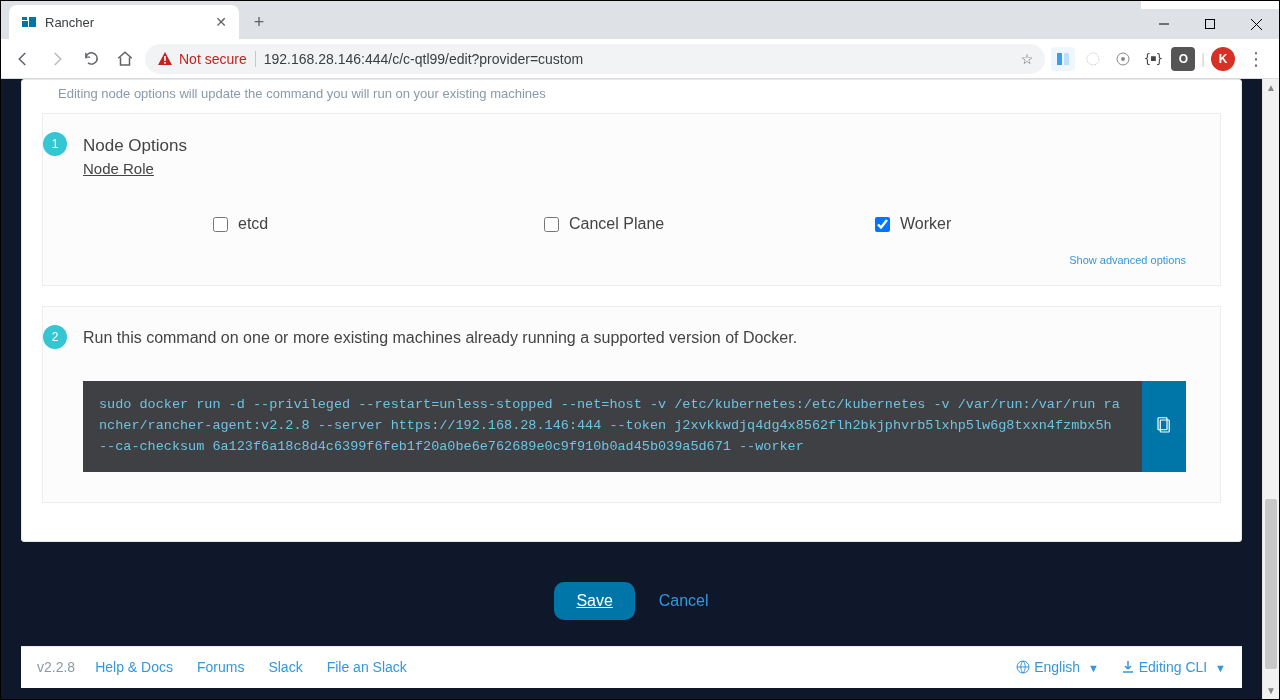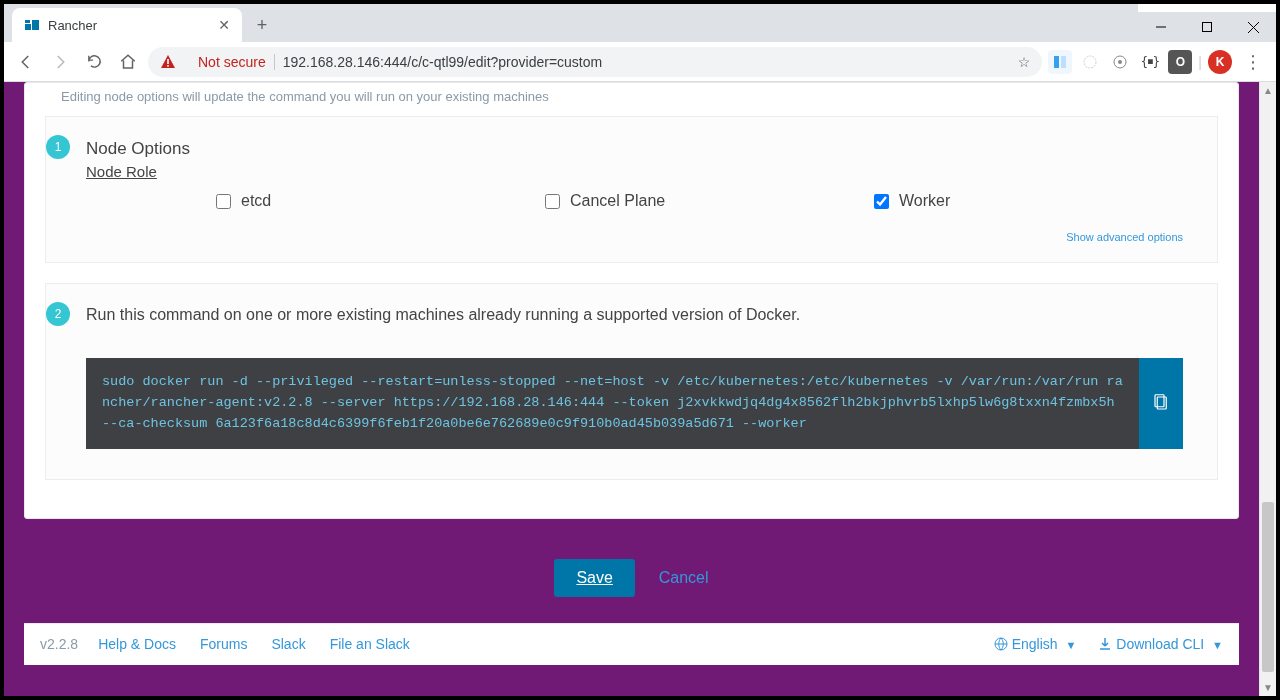--- a/index.html
+++ b/index.html
@@ -1,67 +1,67 @@
 <!DOCTYPE html>
 <html><head>
 <meta charset="utf-8">
 <style>
   * { box-sizing: border-box; margin: 0; padding: 0; }
   body { font-family: "Segoe UI", Arial, sans-serif; font-size: 14px; color: #333; background: #fff; overflow: hidden; }
-  .window { border: 4px solid #000000; width: 1280px; height: 700px; display: flex; flex-direction: column; }
+  .window { border: 1px solid #000000; width: 1280px; height: 700px; display: flex; flex-direction: column; }
   
   .titlebar { background: #fff; height: 38px; display: flex; align-items: flex-end; }
   .tabstrip { display: flex; align-items: flex-end; height: 38px; padding-left: 8px; background:#dee1e6; flex: 1;}
   .tab { background: #fff; border-top-left-radius: 8px; border-top-right-radius: 8px; height: 34px; padding: 0 12px; display: flex; align-items: center; gap: 8px; width: 230px; }
   .tab .favicon { width: 16px; height: 16px; display:inline-block;}
   .tab-title { flex:1; font-size: 13px; color:#3c4043; }
   .tab-close { color:#5f6368; font-size: 14px; cursor:pointer;}
   .newtab { width: 28px; height: 28px; display:flex; align-items:center; justify-content:center; color:#5f6368; font-size:18px; margin-left:6px; margin-bottom:3px; cursor:pointer;}
   .win-controls { display:flex; align-items:center; height:30px; background:#dee1e6;}
   .win-btn { width: 46px; height: 30px; display:flex; align-items:center; justify-content:center; color:#000;}
   
   .toolbar { height: 40px; background:#fff; display:flex; align-items:center; padding: 0 8px; gap: 6px; border-bottom:1px solid #dadce0;}
   .nav-icon { width:28px; height:28px; display:flex; align-items:center; justify-content:center; color:#5f6368; border-radius:50%; }
   .nav-icon.disabled { color:#b0b4b8;}
   .omnibox { flex:1; height:30px; background:#f1f3f4; border-radius:15px; display:flex; align-items:center; padding: 0 12px; gap:8px; font-size:14px;}
-  .notsecure { color:#c5221f; display:flex; align-items:center; gap:22px;}
+  .notsecure { color:#c5221f; display:flex; align-items:center; gap:6px;}
   .omnibox .sep { width:1px; height:16px; background:#c7c7c7;}
   .url-text { color:#3c4043; flex:1; white-space:nowrap; overflow:hidden;}
   .star { color:#5f6368;}
   .ext-icon { width:24px; height:24px; display:flex; align-items:center; justify-content:center; border-radius:4px; font-size:12px;}
   .avatar { width:24px; height:24px; border-radius:50%; background:#d93025; color:#fff; display:flex; align-items:center; justify-content:center; font-size:12px; font-weight:600;}
   .kebab { color:#5f6368; font-size:18px; padding:0 6px;}
   
   .viewport { flex:1; display:flex; overflow:hidden; }
-  .content { flex:1; background:#701a75; padding: 0 20px; overflow:hidden; position:relative;}
+  .content { flex:1; background:#0f172a; padding: 0 20px; overflow:hidden; position:relative;}
   .scrollbar { width:17px; background:#f1f1f1; border-left:1px solid #e4e4e4; position:relative;}
   .scrollbar .track-btn { height:17px; display:flex; align-items:center; justify-content:center; color:#888; font-size:10px;}
   .scrollbar .thumb { position:absolute; left:2px; right:2px; top: 420px; height: 170px; background:#c7c7c7; border-radius:2px;}
   
   .card { background:#fff; border:1px solid #e8e8e8; border-radius:3px; margin: 0 0 12px 0;}
   .header-row { padding: 6px 36px 12px 36px; color:#8a9aa7; font-size:13px;}
   .section-wrap { display:flex; gap: 16px; padding: 18px 20px 18px 0; }
   .section-wrap.bordered { border:1px solid #ecedee; background:#fcfcfc; margin: 0 0 20px 0; }
   .step-badge { width:24px; height:24px; border-radius:50%; background:#34c6d3; color:#fff; display:flex; align-items:center; justify-content:center; font-size:12px; margin-left:-12px; margin-top:-4px; flex-shrink:0;}
   .section-body { flex:1; padding-right:14px;}
   .section-title { font-size:17px; color:#444; margin-bottom:4px; font-weight:400;}
   .section-sub { color:#a9b5be; font-size:13px; margin-bottom:14px;}
   .field-label { font-size:15px; color:#444; margin-bottom:12px;text-decoration:underline;}
   .role-row { display:flex; gap: 20px;}
-  .role-item { flex:1; display:flex; align-items:center; gap:10px; font-size:16px; color:#444; }
+  .role-item { flex:1; display:flex; align-items:center; gap:10px; font-size:16px; color:#444;margin-top:26px; }
   .role-item:first-child { padding-left: 130px;}
   input[type=checkbox]{ width:15px; height:15px;}
   .adv-link { text-align:right; margin-top:18px;}
   .adv-link a { color:#3497da; font-size:11px; text-decoration:none;}
   .run-title { font-size:16px; color:#444; margin-bottom:34px;}
   .cmd-wrap { display:flex;}
   .cmd-box { background:#3f4043; color:#6dc3e2; font-family: Consolas, "Courier New", monospace; font-size:13.5px; line-height:1.55; padding: 14px 16px; flex:1; word-break: break-all; }
   .copy-btn { width:44px; background:#0075a8; color:#fff; display:flex; align-items:center; justify-content:center; cursor:pointer;}
   .actions { text-align:center; padding: 28px 0 26px 0;}
-  .btn-primary { background:#0075a8; color:#fff; border:none; padding: 10px 22px; font-size:16px; border-radius:3px; cursor:pointer;text-decoration:underline;}
+  .btn-primary { background:#0075a8; color:#fff; border:none; padding: 10px 22px; font-size:16px; border-radius:10px; cursor:pointer;text-decoration:underline;}
   .btn-cancel { color:#3497da; background:none; border:none; font-size:16px; margin-left:20px; cursor:pointer;}
   
   .footer { border-top:1px solid #ecedee; background:#fff; height:42px; display:flex; align-items:center; padding: 0 16px; font-size:14px;}
   .footer .ver { color:#8a9aa7; margin-right:20px;}
   .footer a { color:#3497da; text-decoration:none; margin-right:24px;}
   .footer .right { margin-left:auto; display:flex; gap:22px; align-items:center;}
   .footer .right a {margin-right:0;}
   .chev { font-size:11px; margin-left:4px;}
   svg { display:block;}
 </style>
@@ -228,21 +228,21 @@
                 <circle cx="7" cy="7" r="6" fill="none" stroke="#3497da"></circle>
                 <path d="M1 7h12M7 1c3 3 3 9 0 12M7 1c-3 3-3 9 0 12" fill="none" stroke="#3497da"></path>
               </svg>
             <span>English</span>
             <span class="chev">▼</span>
           </a>
           <a href="#">
             <svg width="14" height="14" style="display:inline;vertical-align:-2px;">
                 <path d="M7 1v8m0 0l-3-3m3 3l3-3M2 12h10" fill="none" stroke="#3497da" stroke-width="1.5"></path>
               </svg>
-            <span>Download CLI</span>
+            <span>Editing CLI</span>
             <span class="chev">▼</span>
           </a>
         </div>
       </div>
 
     </div>
     <div class="scrollbar">
       <div class="track-btn">▲</div>
       <div class="thumb"></div>
       <div class="track-btn" style="position:absolute;bottom:0;left:0;right:0;">▼</div>

